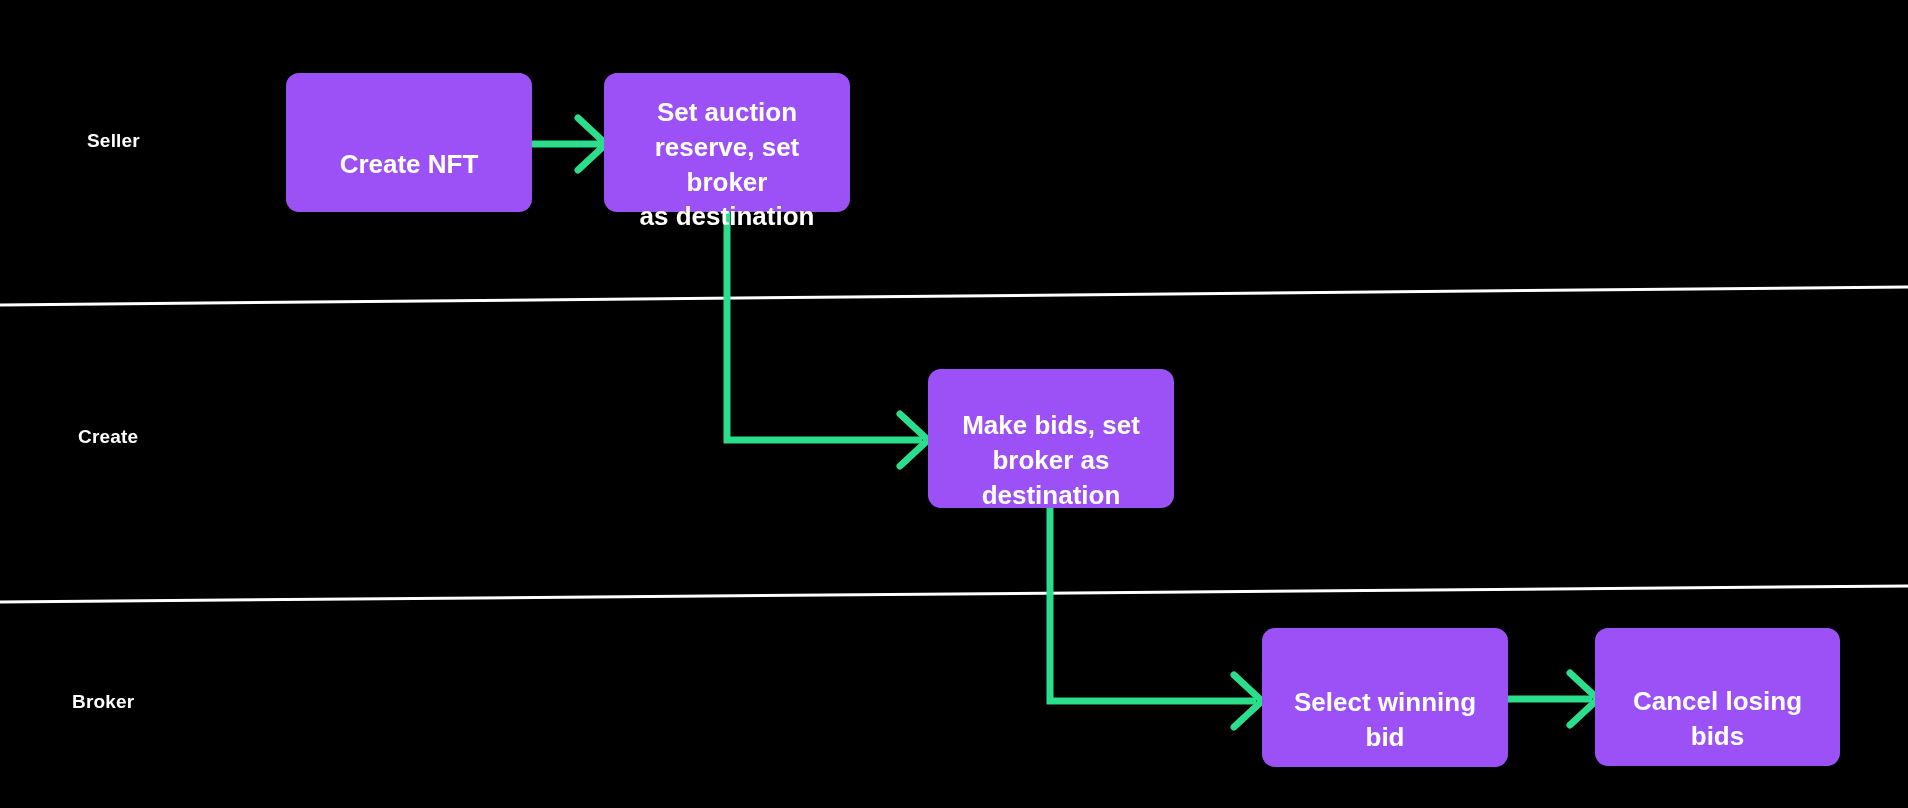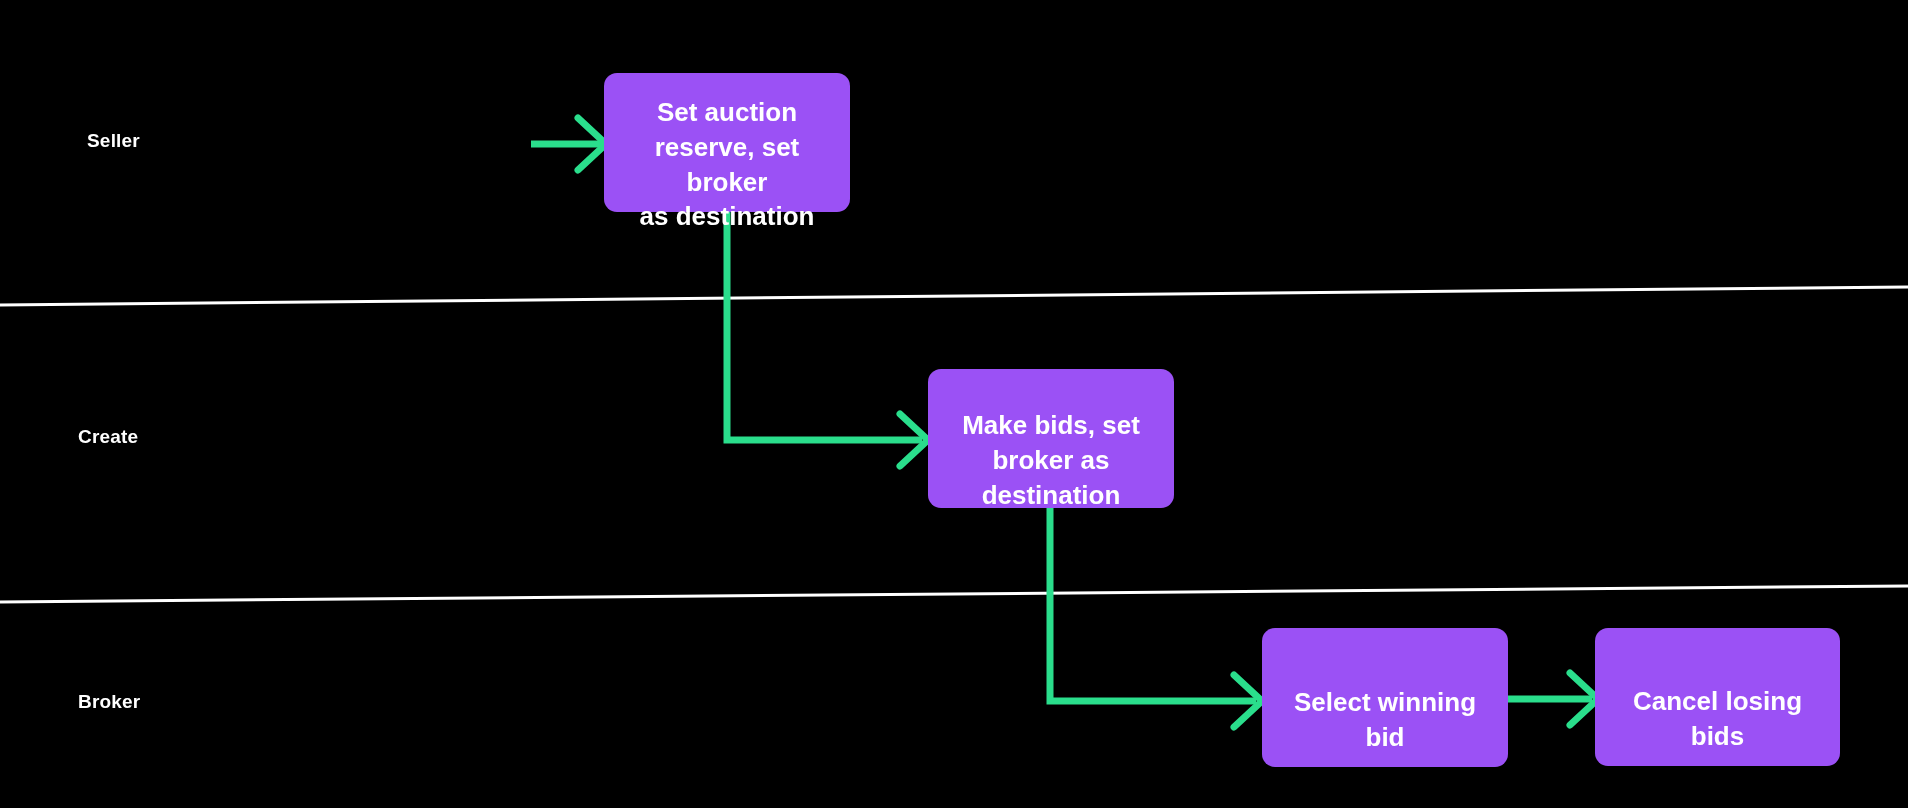--- a/index.html
+++ b/index.html
@@ -83,22 +83,25 @@
     <g>
       <line x1="1508" y1="699" x2="1592" y2="699" stroke="#2ADE8C" stroke-width="7" stroke-linecap="butt"></line>
       <polyline points="1570,673 1598,699 1570,725" fill="none" stroke="#2ADE8C" stroke-width="7" stroke-linecap="round" stroke-linejoin="round"></polyline>
     </g>
   </svg>
 
   <div class="lane-label" style="left:87px; top:131px;">Seller</div>
 
   <div class="lane-label" style="left:78px; top:427px;">Create</div>
 
-  <div class="lane-label" style="left:78px; top:692px;">Broker</div>
+  <div class="lane-label" style="left:72px; top:692px;">Broker</div>
 
+  <div class="node" style="left:286px; top:73px; width:246px; height:139px;">
+    <span class="node-text">Create NFT</span>
+  </div>
 
   <div class="node" style="left:604px; top:73px; width:246px; height:139px;">
     <span class="node-text">Set auction
 reserve, set broker
 as destination</span>
   </div>
 
   <div class="node" style="left:928px; top:369px; width:246px; height:139px;">
     <span class="node-text">Make bids, set
 broker as

